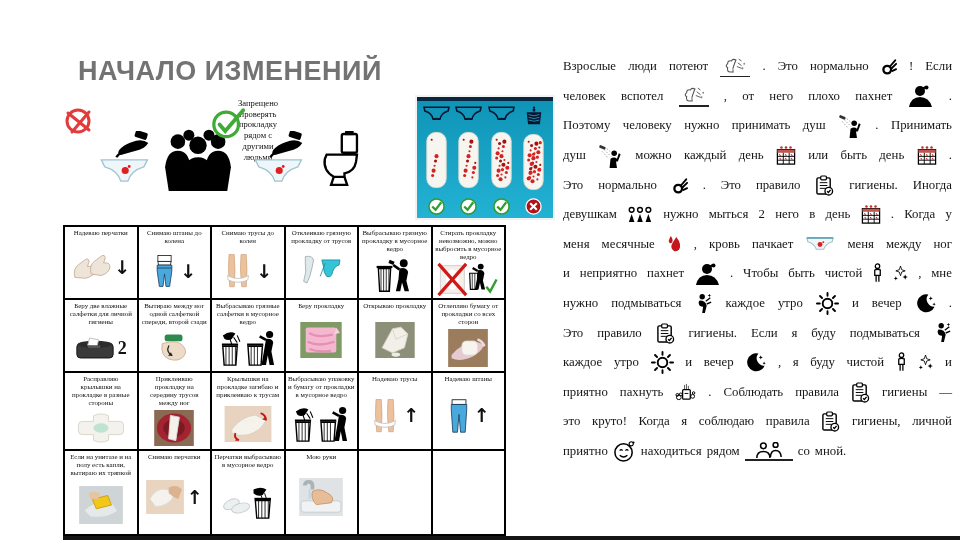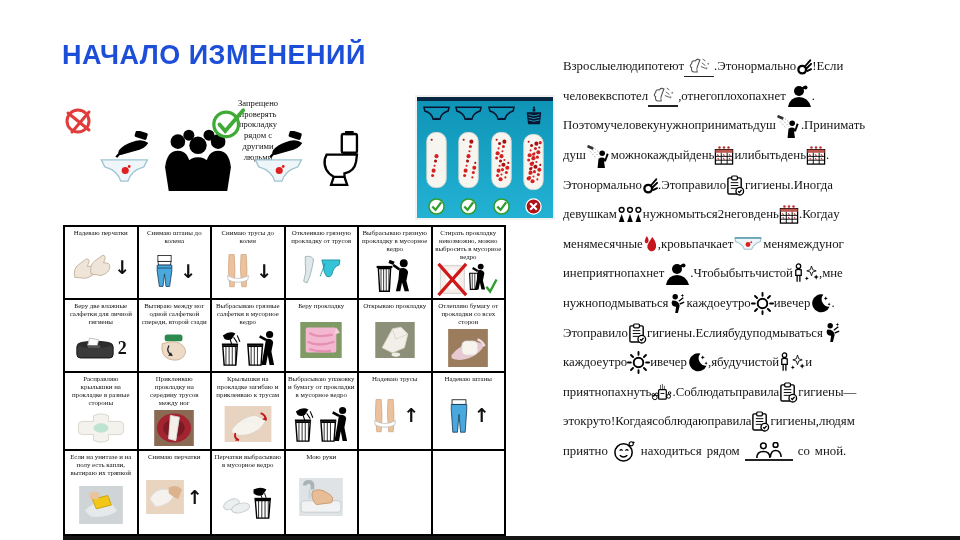--- a/index.html
+++ b/index.html
@@ -1,20 +1,20 @@
 <!DOCTYPE html>
 <html><head>
 <meta charset="utf-8">
 <style>
   html,body{margin:0;padding:0;background:#888;}
   .slide{position:relative;width:960px;height:540px;background:#fff;overflow:hidden;
          font-family:"Liberation Serif",serif;color:#111;}
-  .title{position:absolute;left:62px;top:40px;margin:0;
+  .title{position:absolute;left:62px;top:40px;margin:16px;
          font-family:"Liberation Sans",sans-serif;font-weight:700;font-size:27px;
-         color:#1d4ed8;letter-spacing:.5px;}
+         color:#737373;letter-spacing:.5px;}
   
   .picto-zone{position:absolute;left:63px;top:98px;width:298px;height:122px;display:flex;}
   .picto{display:flex;flex-direction:row;box-sizing:border-box;}
   .picto.left{width:148px;}
   .picto.right{flex:1;}
   .vdiv{width:2px;background:#3a3a3a;height:116px;margin-top:3px;}
   .picto-icons{flex:1;display:flex;align-items:center;justify-content:center;gap:3px;}
   .picto-icons .raise{align-self:flex-start;margin-top:8px;}
   .caption{font-size:8.6px;line-height:1.25;text-align:center;padding:0 3px 2px;}
   .picto.right .caption{color:#7e9694;}
@@ -30,21 +30,21 @@
     border-top:2px solid #000;border-left:2px solid #000;box-sizing:border-box;background:#fff;}
   .cell{border-right:2px solid #000;border-bottom:2px solid #000;display:flex;flex-direction:column;
     align-items:center;padding:2px 2px 1px;box-sizing:border-box;overflow:hidden;}
   .clabel{font-size:6.9px;line-height:1.18;text-align:center;}
   .cimg{flex:1;display:flex;align-items:center;justify-content:center;gap:3px;width:100%;}
   .arrow{font-family:"DejaVu Sans",sans-serif;font-weight:700;font-size:19px;line-height:1;}
   .badge{font-weight:700;font-size:18px;line-height:1;}
   
   .shower{position:absolute;left:563px;top:52px;width:389px;}
   .shower-title{font-weight:700;font-size:12.6px;text-align:center;margin-bottom:19px;}
-  .sline{display:flex;align-items:center;height:29.6px;
+  .sline{display:flex;justify-content:space-between;align-items:center;height:29.6px;
     font-size:12.8px;color:#151515;white-space:nowrap;}
   .sline.last{justify-content:flex-start;gap:5px;}
   .ib{display:inline-flex;flex-direction:column;align-items:center;}
   .ib .bar{height:1.4px;background:#222;width:100%;margin-top:0;}
   .bottom-bar{position:absolute;left:63px;right:0;bottom:0;height:4px;background:#151515;}
   svg{display:block;}
 </style>
 </head>
 <body>
 
@@ -996,21 +996,21 @@
           <span>
             <svg width="19" height="21" viewBox="0 0 20 22">
               <rect x="2" y="3" width="14" height="17" rx="1.5" fill="#fff" stroke="#000" stroke-width="1.5"></rect>
               <rect x="6" y="1" width="6" height="4" rx="1" fill="#fff" stroke="#000" stroke-width="1.3"></rect>
               <path d="M5 8 h8 M5 11 h8 M5 14 h8" stroke="#000"></path>
               <circle cx="14.5" cy="17" r="4" fill="#fff" stroke="#000" stroke-width="1.4"></circle>
               <path d="M12.8 17 l1.3 1.4 2.3-2.8" stroke="#000" stroke-width="1.4" fill="none"></path>
             </svg>
           </span>
           <span>гигиены,</span>
-          <span>людям</span>
+          <span>личной</span>
         </div>
         <div class="sline last">
           <span>приятно</span>
           <span>
             <svg width="23" height="23" viewBox="0 0 24 24">
               <circle cx="11" cy="13" r="9" fill="none" stroke="#000" stroke-width="1.6"></circle>
               <path d="M7 11 q1.5 -2 3 0 M13 11 q1.5 -2 3 0" stroke="#000" stroke-width="1.3" fill="none"></path>
               <path d="M7 16 q4 3.5 8 0" stroke="#000" stroke-width="1.4" fill="none"></path>
               <circle cx="19" cy="4" r="2.2" fill="none" stroke="#000" stroke-width="1.2"></circle>
               <circle cx="21.5" cy="2.5" r="1" fill="#000"></circle>

